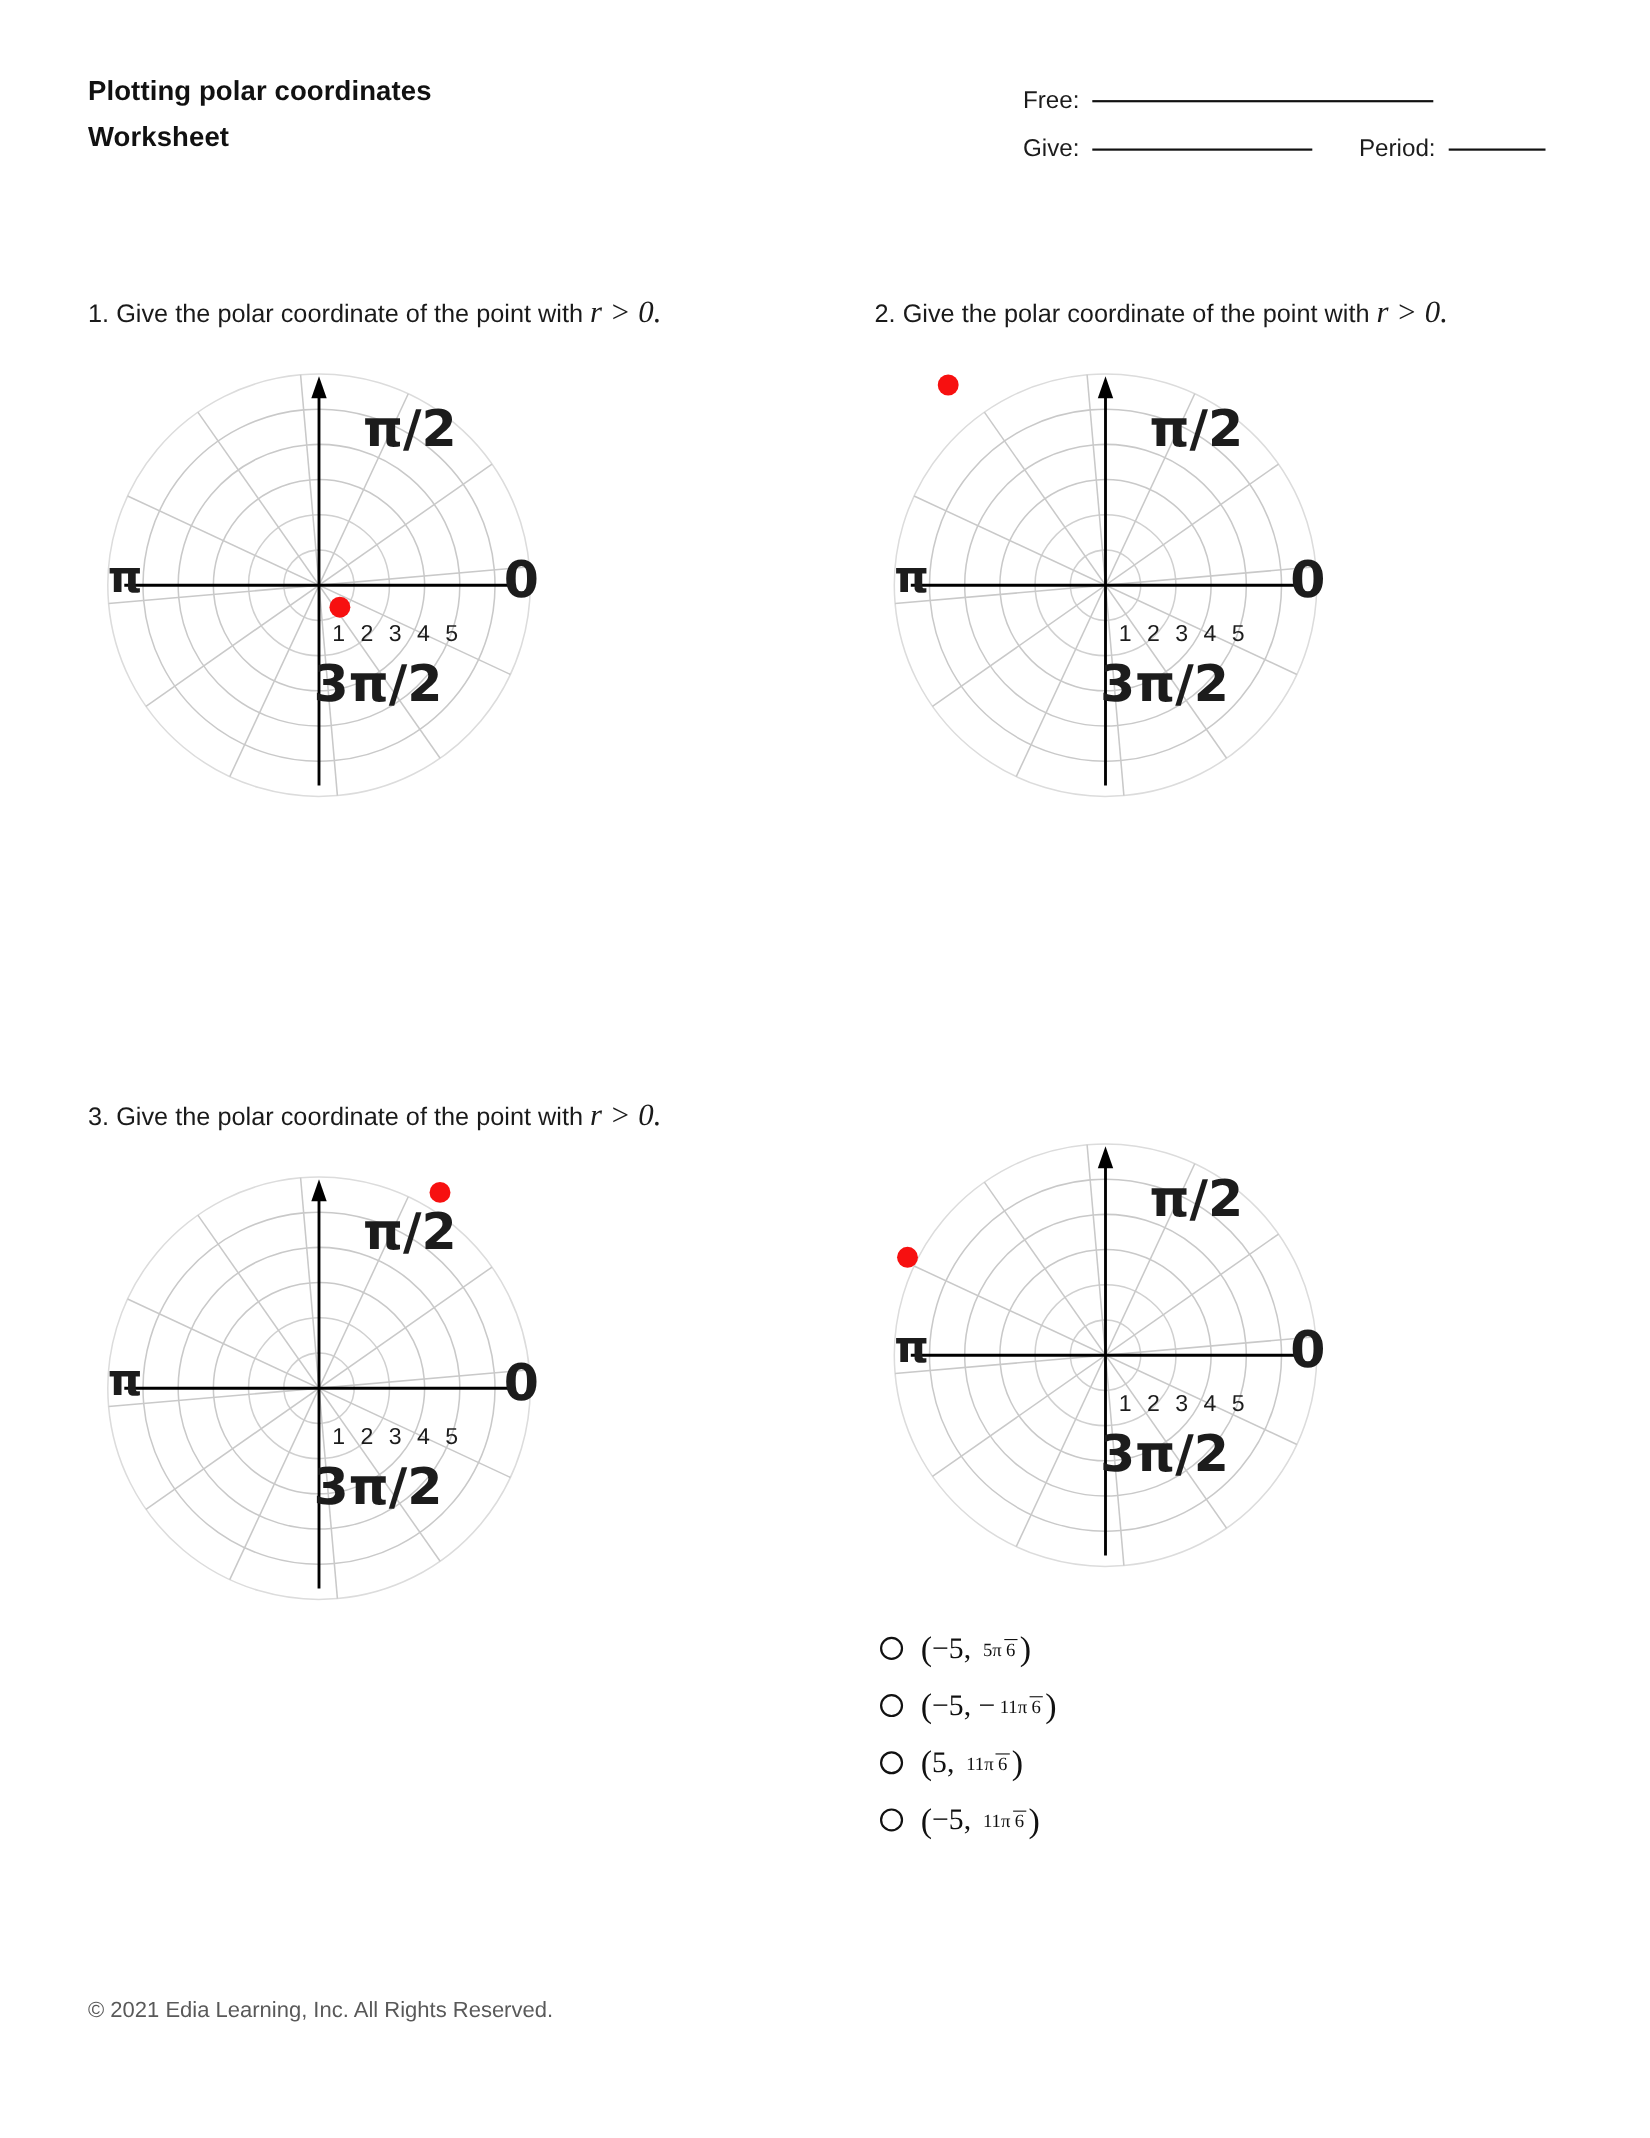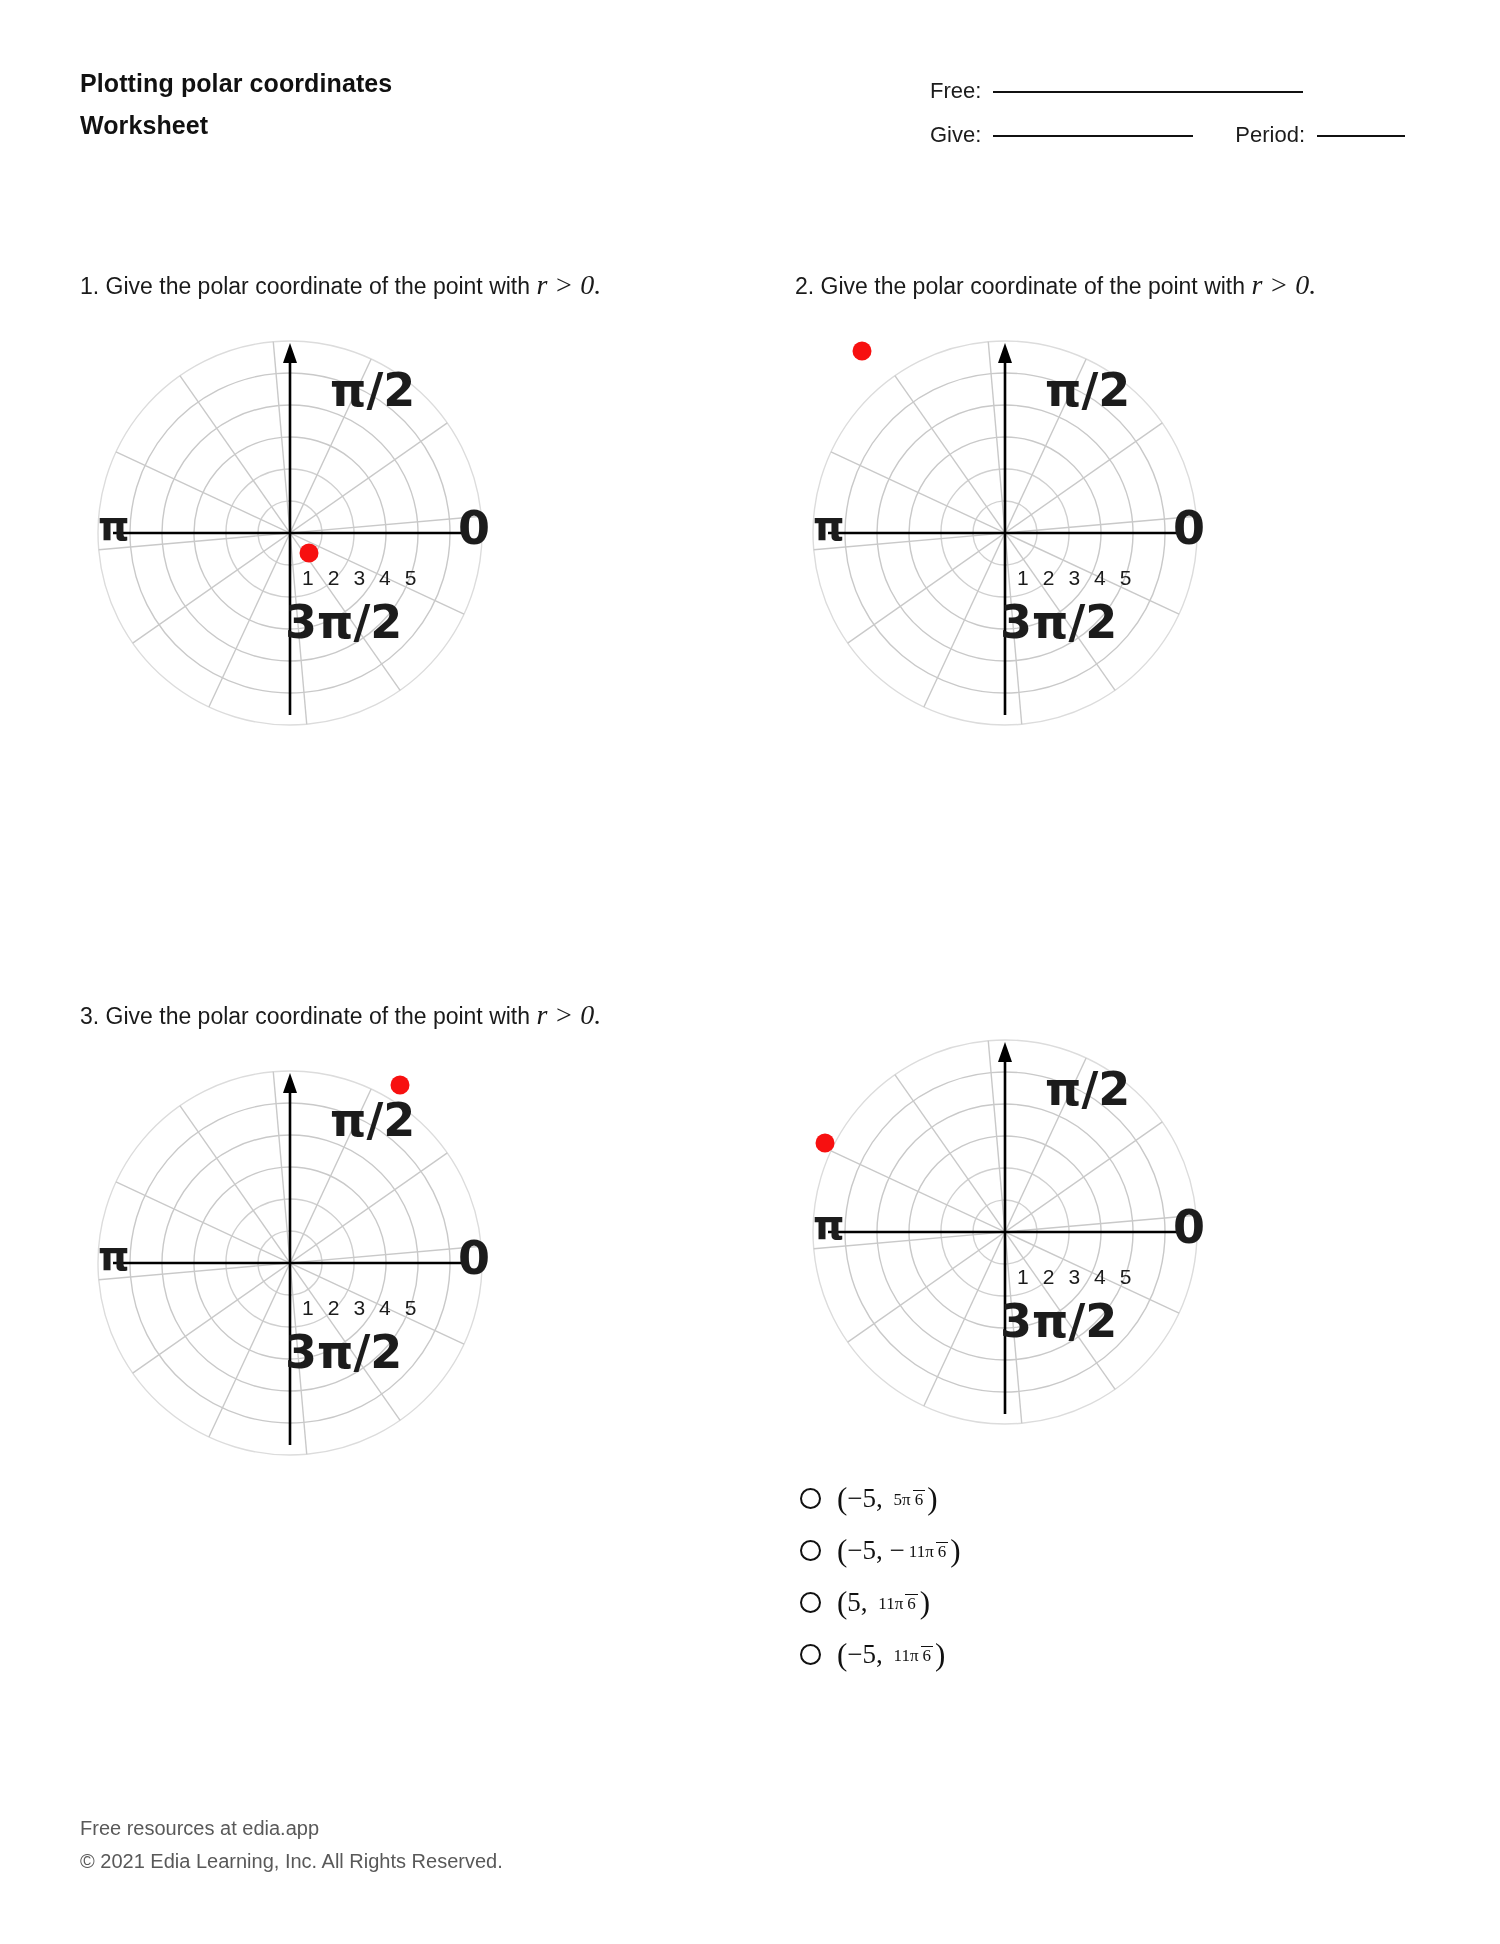--- a/index.html
+++ b/index.html
@@ -269,17 +269,16 @@
     <div class="choice">
       <span class="radio"></span>
       <span class="choice-math"><span class="paren">(</span><span>−5</span>, <span></span><span class="frac">
             <span class="num">11π</span>
             <span class="den">6</span>
           </span><span class="paren">)</span></span>
     </div>
   </div>
 
   <div class="footer">
-    <div>Free resources at edia.app</div>
     <div>© 2021 Edia Learning, Inc. All Rights Reserved.</div>
   </div>
 
 </div>
 
 </body></html>

